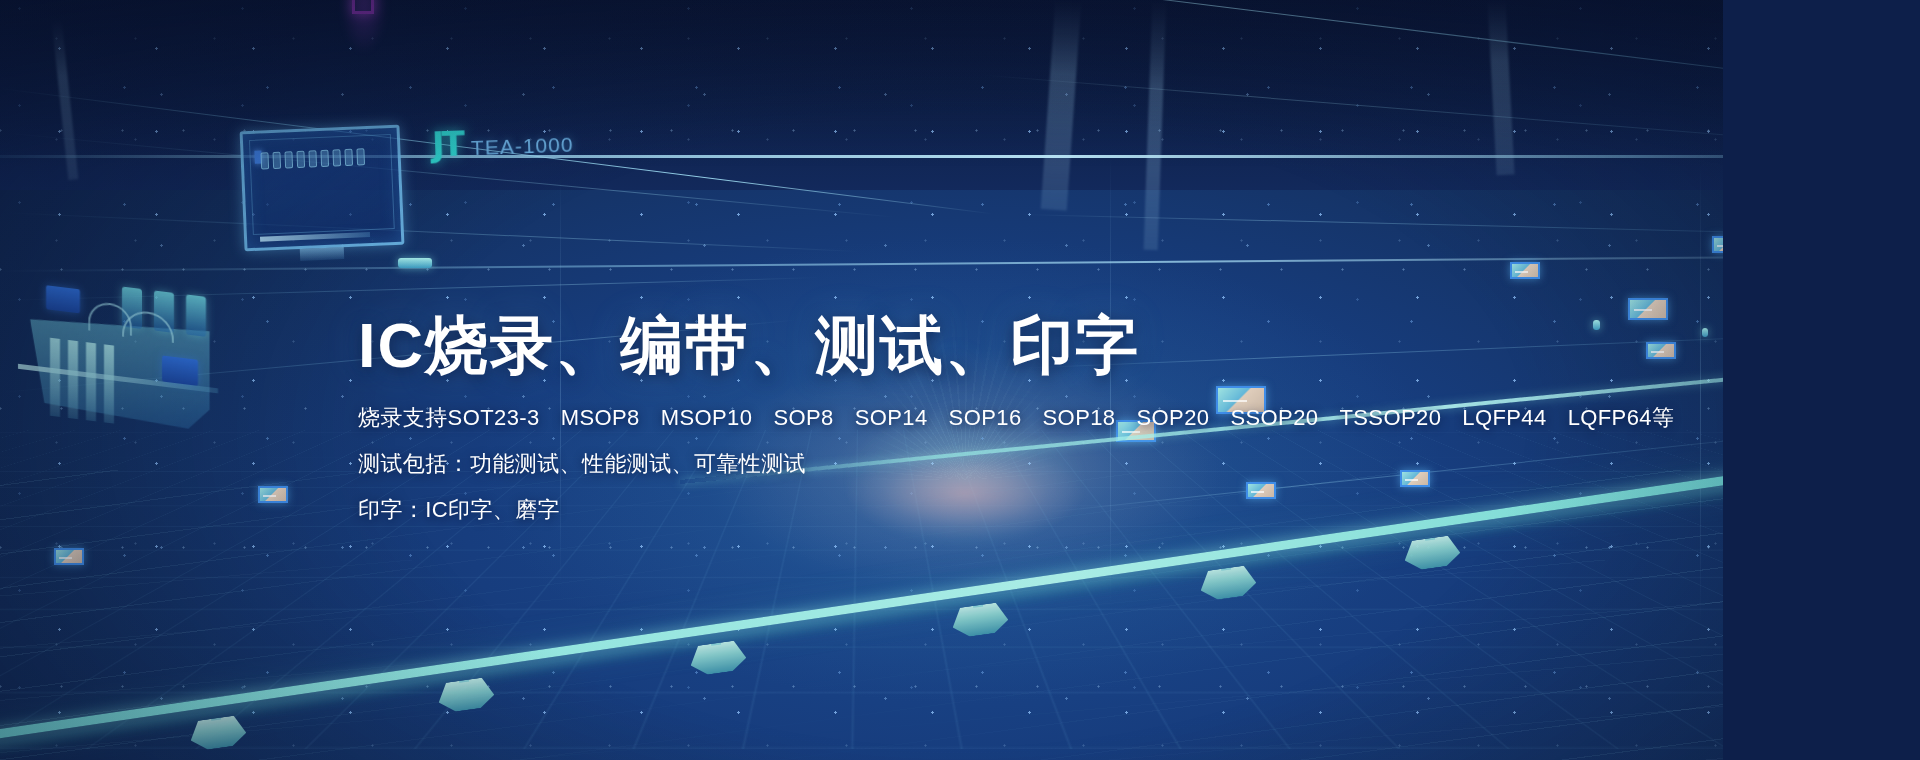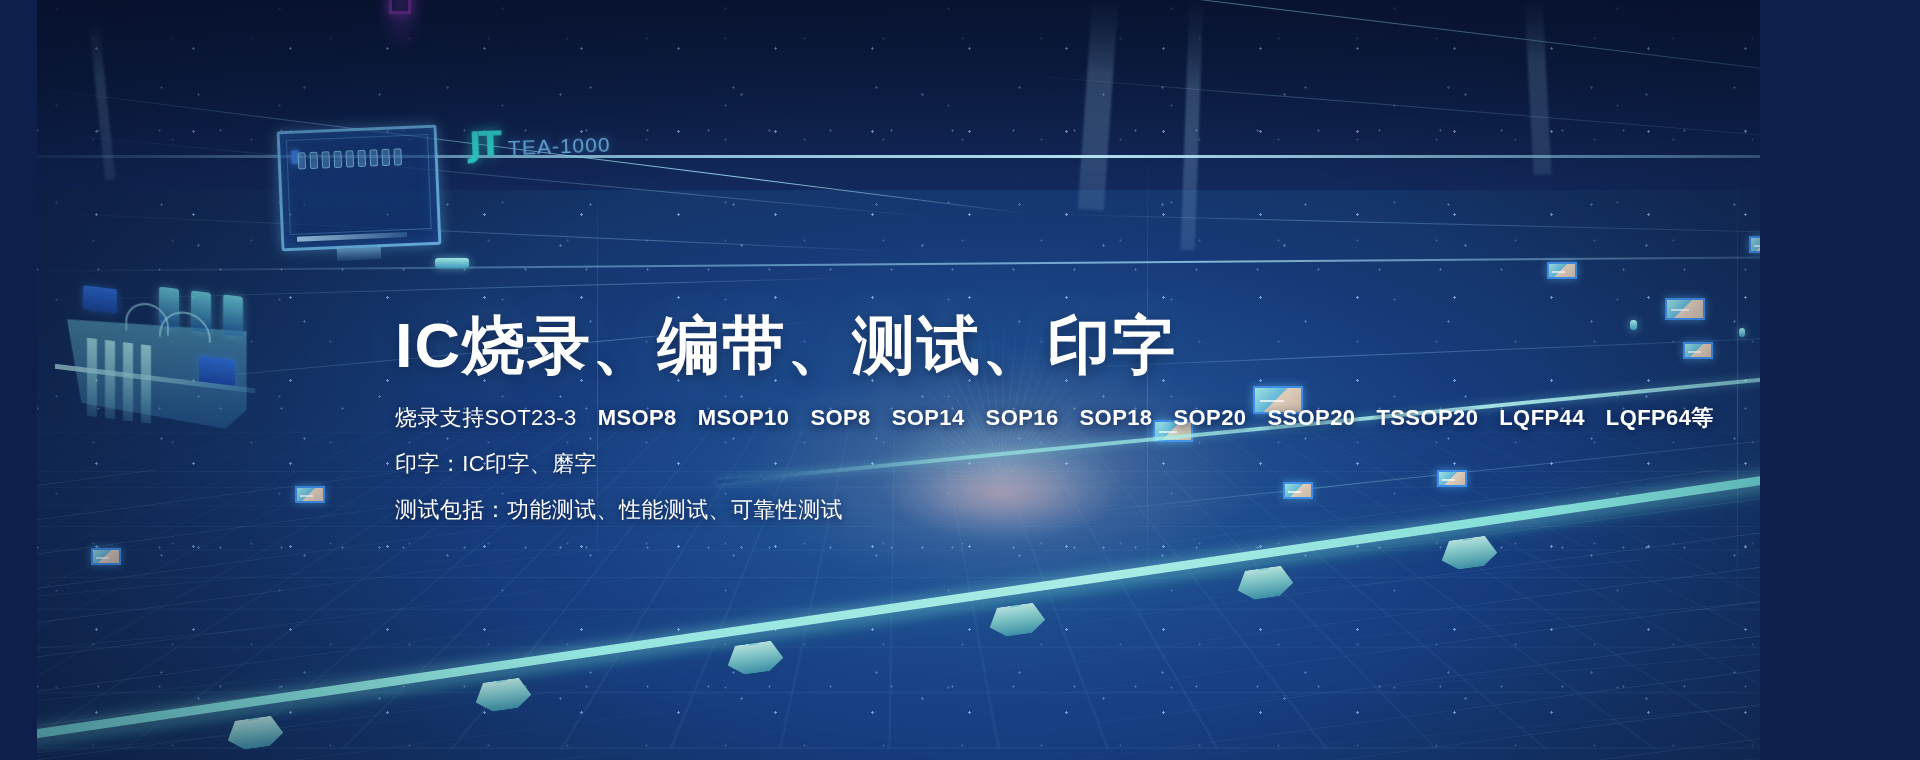--- a/index.html
+++ b/index.html
@@ -12,21 +12,20 @@
 
   #banner{
     position:relative;
     width:1723px; height:760px;
     overflow:hidden;
     background:
       radial-gradient(ellipse 620px 300px at 960px 470px, rgba(120,190,215,0.30) 0%, rgba(60,130,175,0.13) 42%, rgba(20,50,110,0.0) 78%),
       radial-gradient(ellipse 260px 120px at 975px 470px, rgba(225,160,165,0.30) 0%, rgba(170,120,150,0.10) 55%, rgba(20,50,110,0) 100%),
       radial-gradient(ellipse 1300px 620px at 960px 520px, #1c4b91 0%, #173d7e 38%, #14305f 70%, #10234b 100%),
       linear-gradient(180deg,#101f49 0%,#132a5c 30%,#17417f 62%,#12306a 100%);
-    margin-left: 37px;
   }
 
   
   .ceiling{
     position:absolute; left:0; top:0; width:1920px; height:190px;
     background:linear-gradient(180deg,#0b1738 0%,#0e2049 55%,#12285a 100%);
     opacity:.92;
   }
 
   
@@ -306,21 +305,21 @@
     text-shadow:0 3px 16px rgba(8,24,64,.85), 0 0 34px rgba(120,200,255,.30);
     white-space:nowrap;
   }
   .sublist{ margin-top:28px; }
   .subline{
     font-size:22px; line-height:1.0; color:#ffffff; letter-spacing:.4px;
     margin-bottom:24px; white-space:nowrap;
     text-shadow:0 2px 9px rgba(8,24,64,.85);
   }
   .subline:last-child{ margin-bottom:0; }
-  .pk-row{ display:inline;font-weight:bold; }
+  .pk-row{ display:inline; }
   .pk{ display:inline-block; margin-right:21px; }
   .pk:last-child{ margin-right:0; }
 </style>
 </head>
 <body>
 
 <div id="banner">
 
   <div class="ceiling"></div>
   <div class="dots"></div>
@@ -453,18 +452,18 @@
 
   <div class="copy">
     <div class="headline">IC烧录、编带、测试、印字</div>
 
     <div class="sublist">
 
       <div class="subline">
         <span class="pk">烧录支持SOT23-3</span><span class="pk-row"><span class="pk">MSOP8</span><span class="pk">MSOP10</span><span class="pk">SOP8</span><span class="pk">SOP14</span><span class="pk">SOP16</span><span class="pk">SOP18</span><span class="pk">SOP20</span><span class="pk">SSOP20</span><span class="pk">TSSOP20</span><span class="pk">LQFP44</span><span class="pk">LQFP64等</span></span>
       </div>
 
+      <div class="subline">测试包括：功能测试、性能测试、可靠性测试</div>
       <div class="subline">印字：IC印字、磨字</div>
-      <div class="subline">测试包括：功能测试、性能测试、可靠性测试</div>
     </div>
   </div>
 
 </div>
 
 </body></html>

